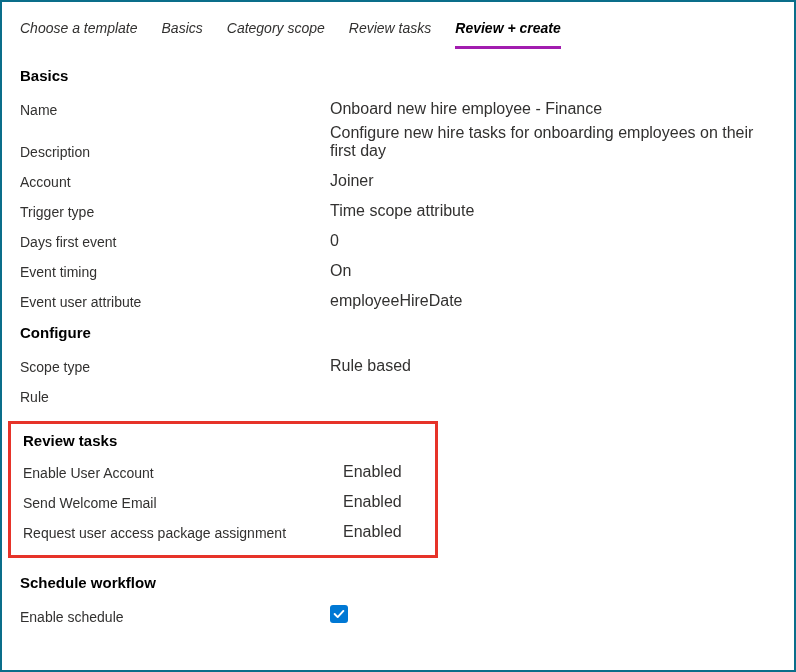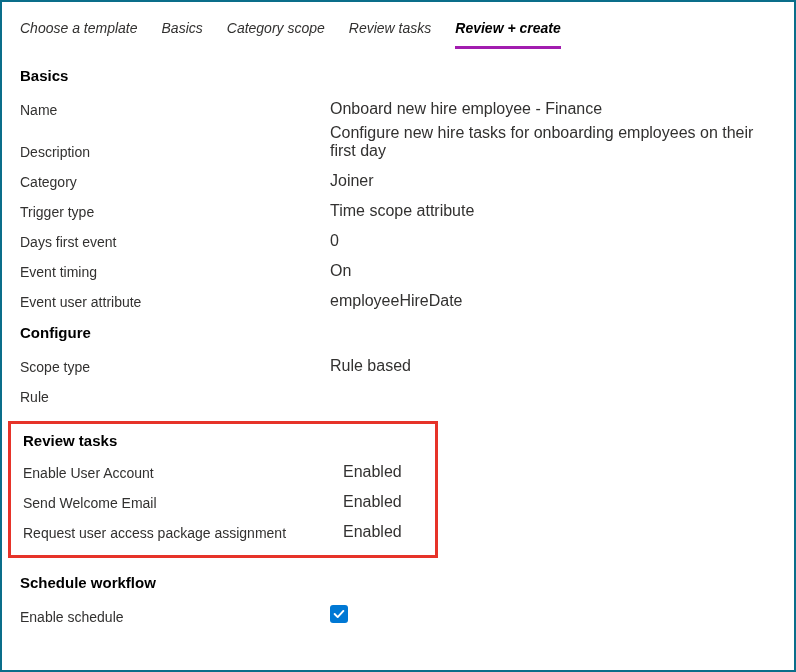--- a/index.html
+++ b/index.html
@@ -98,21 +98,21 @@
 <h3 class="section">Basics</h3>
 <div class="row">
   <div class="label">Name</div>
   <div class="value">Onboard new hire employee - Finance</div>
 </div>
 <div class="row">
   <div class="label">Description</div>
   <div class="value">Configure new hire tasks for onboarding employees on their first day</div>
 </div>
 <div class="row">
-  <div class="label">Category</div>
+  <div class="label">Account</div>
   <div class="value">Joiner</div>
 </div>
 <div class="row">
   <div class="label">Trigger type</div>
   <div class="value">Time scope attribute</div>
 </div>
 <div class="row">
   <div class="label">Days first event</div>
   <div class="value">0</div>
 </div>

